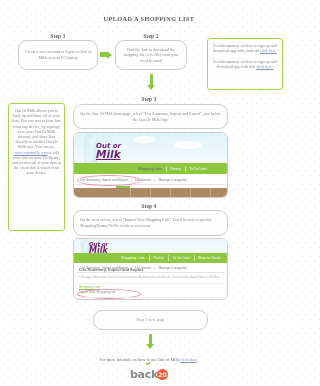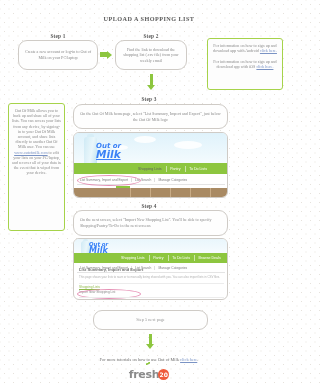--- a/index.html
+++ b/index.html
@@ -78,21 +78,21 @@
   }
   .sky{position:absolute;left:0;top:0;width:100%;height:33px;background:linear-gradient(#dff2fb,#eff9fd 70%,#f7fcfe);}
   .cloud{position:absolute;background:#ffffff;border-radius:50%;opacity:.85;}
   .milkbottle{
     position:absolute;left:10px;top:4px;width:13px;height:30px;
     background:linear-gradient(100deg,#cfeaf5,#eaf7fb 55%,#bfe2f0);
     border-radius:3px 3px 4px 4px;
   }
   .milkcap{position:absolute;left:13px;top:1px;width:7px;height:5px;background:#d7eef7;border-radius:2px 2px 0 0;}
   .logo-text{
-    position:absolute;left:22px;top:9px;color:#3b82f6;
+    position:absolute;left:22px;top:9px;color:#701a75;
     font-family:"DejaVu Sans", sans-serif;font-weight:bold;font-style:italic;
     line-height:9px;
   }
   .logo-out{font-size:7px;display:block;}
   .logo-milk{font-size:10.5px;display:block;margin-top:-1px;text-decoration:underline;}
 
   .greenbar{position:absolute;left:0;width:100%;height:11px;background:#8dc63f;}
   .navwrap{position:absolute;display:flex;align-items:center;height:11px;}
   .navtab{
     font-family:"Liberation Sans", sans-serif;font-size:3.6px;color:#ffffff;
@@ -294,20 +294,20 @@
   <div>
     <div class="arrow-down-shaft" style="left:149px;top:334px;height:11px;"></div>
     <div class="arrow-down-head" style="left:146.4px;top:344px;"></div>
   </div>
 
   <div id="footer-note">
     <span>For more tutorials on how to use Out of Milk </span><a class="lnk" href="#">click here</a><span>.</span>
   </div>
 
   <div id="fresh-logo">
-    <span class="fw">fresh</span><span class="circle">20</span>
+    <span class="fw">back</span><span class="circle">20</span>
   </div>
   <div class="sprout">
     <i style="left:0;top:1px;"></i>
       <i style="left:2px;top:0;"></i>
   </div>
 
 </div>
 
 </body></html>

